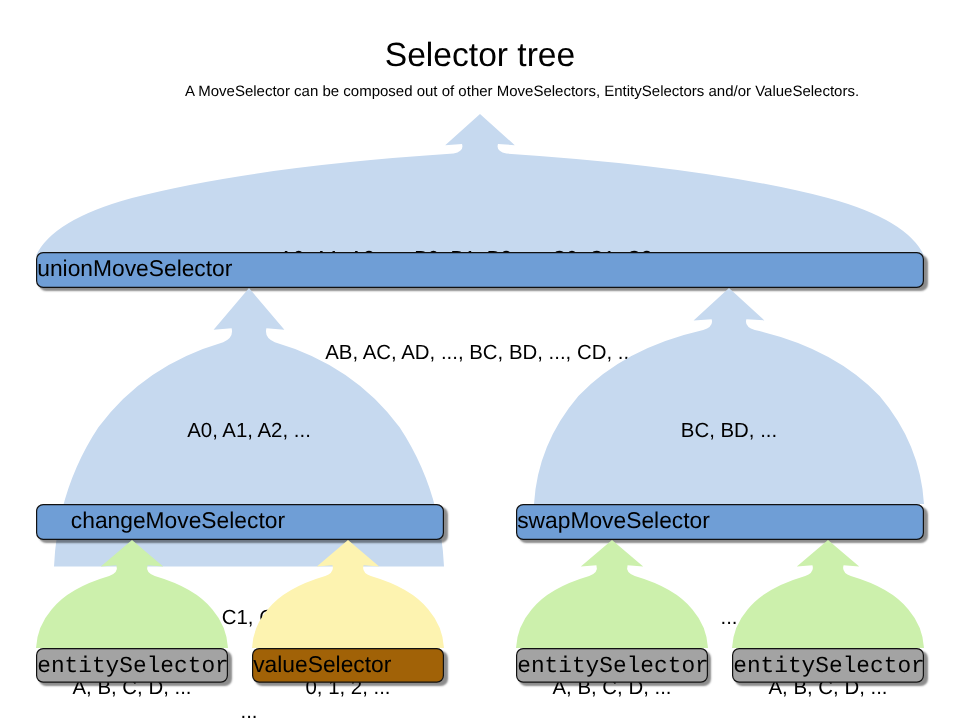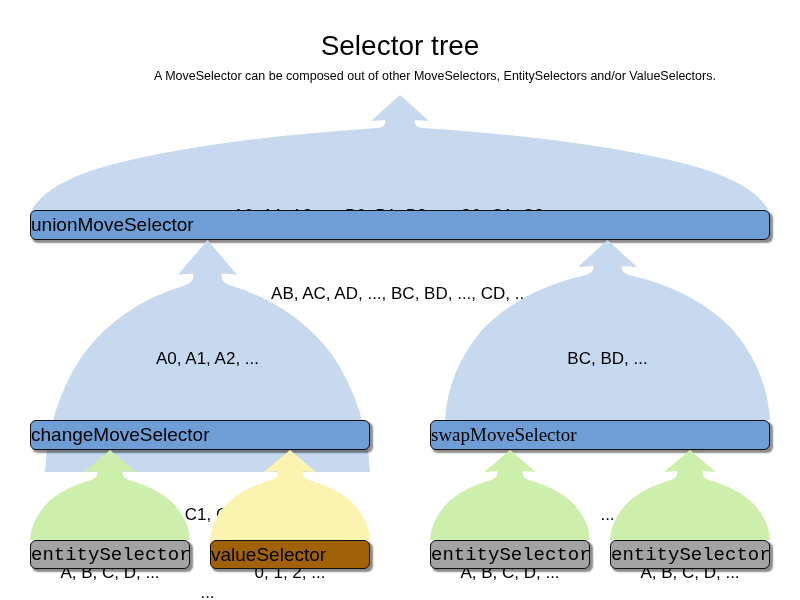--- a/index.html
+++ b/index.html
@@ -145,21 +145,21 @@
                  L 133 27 Z" fill="#c6d9ef" stroke="none"></path>
       </svg>
     </div>
     <div class="items mid-items">
       <span class="line">A0, A1, A2, ...</span>
       <span class="line">B0, B1, B2, ...</span>
       <span class="line">C0, C1, C2, ...</span>
       <span class="line">...</span>
     </div>
   </div>
-  <div class="bar blue" style="left:30px; top:420px; width:340px; height:30px;">
+  <div class="bar blue" style="left:30px; top:420px; width:340px; height:30px;padding-left:28px;">
     <span>changeMoveSelector</span>
   </div>
 
   <div class="node" style="left:445px; top:240px; width:325px; height:180px;">
     <div class="flag">
       <svg viewBox="0 0 325 180" preserveAspectRatio="none">
         <path d="M 162.5 0
                  L 192 27
                  L 177 26
                  Q 175 32 184 35
@@ -171,21 +171,21 @@
                  Q 150 32 148 26
                  L 133 27 Z" fill="#c6d9ef" stroke="none"></path>
       </svg>
     </div>
     <div class="items mid-items">
       <span class="line">BC, BD, ...</span>
       <span class="line">CD, ...</span>
       <span class="line">...</span>
     </div>
   </div>
-  <div class="bar blue" style="left:430px; top:420px; width:340px; height:30px;font-family:Liberation Serif, serif;">
+  <div class="bar blue" style="left:430px; top:420px; width:340px; height:30px;">
     <span>swapMoveSelector</span>
   </div>
 
   <div class="node" style="left:30px; top:450px; width:160px; height:90px;">
     <div class="flag">
       <svg viewBox="0 0 160 90" preserveAspectRatio="none">
         <path d="M 80 0
                  L 106 22
                  L 93 21
                  Q 91 27 99 30

